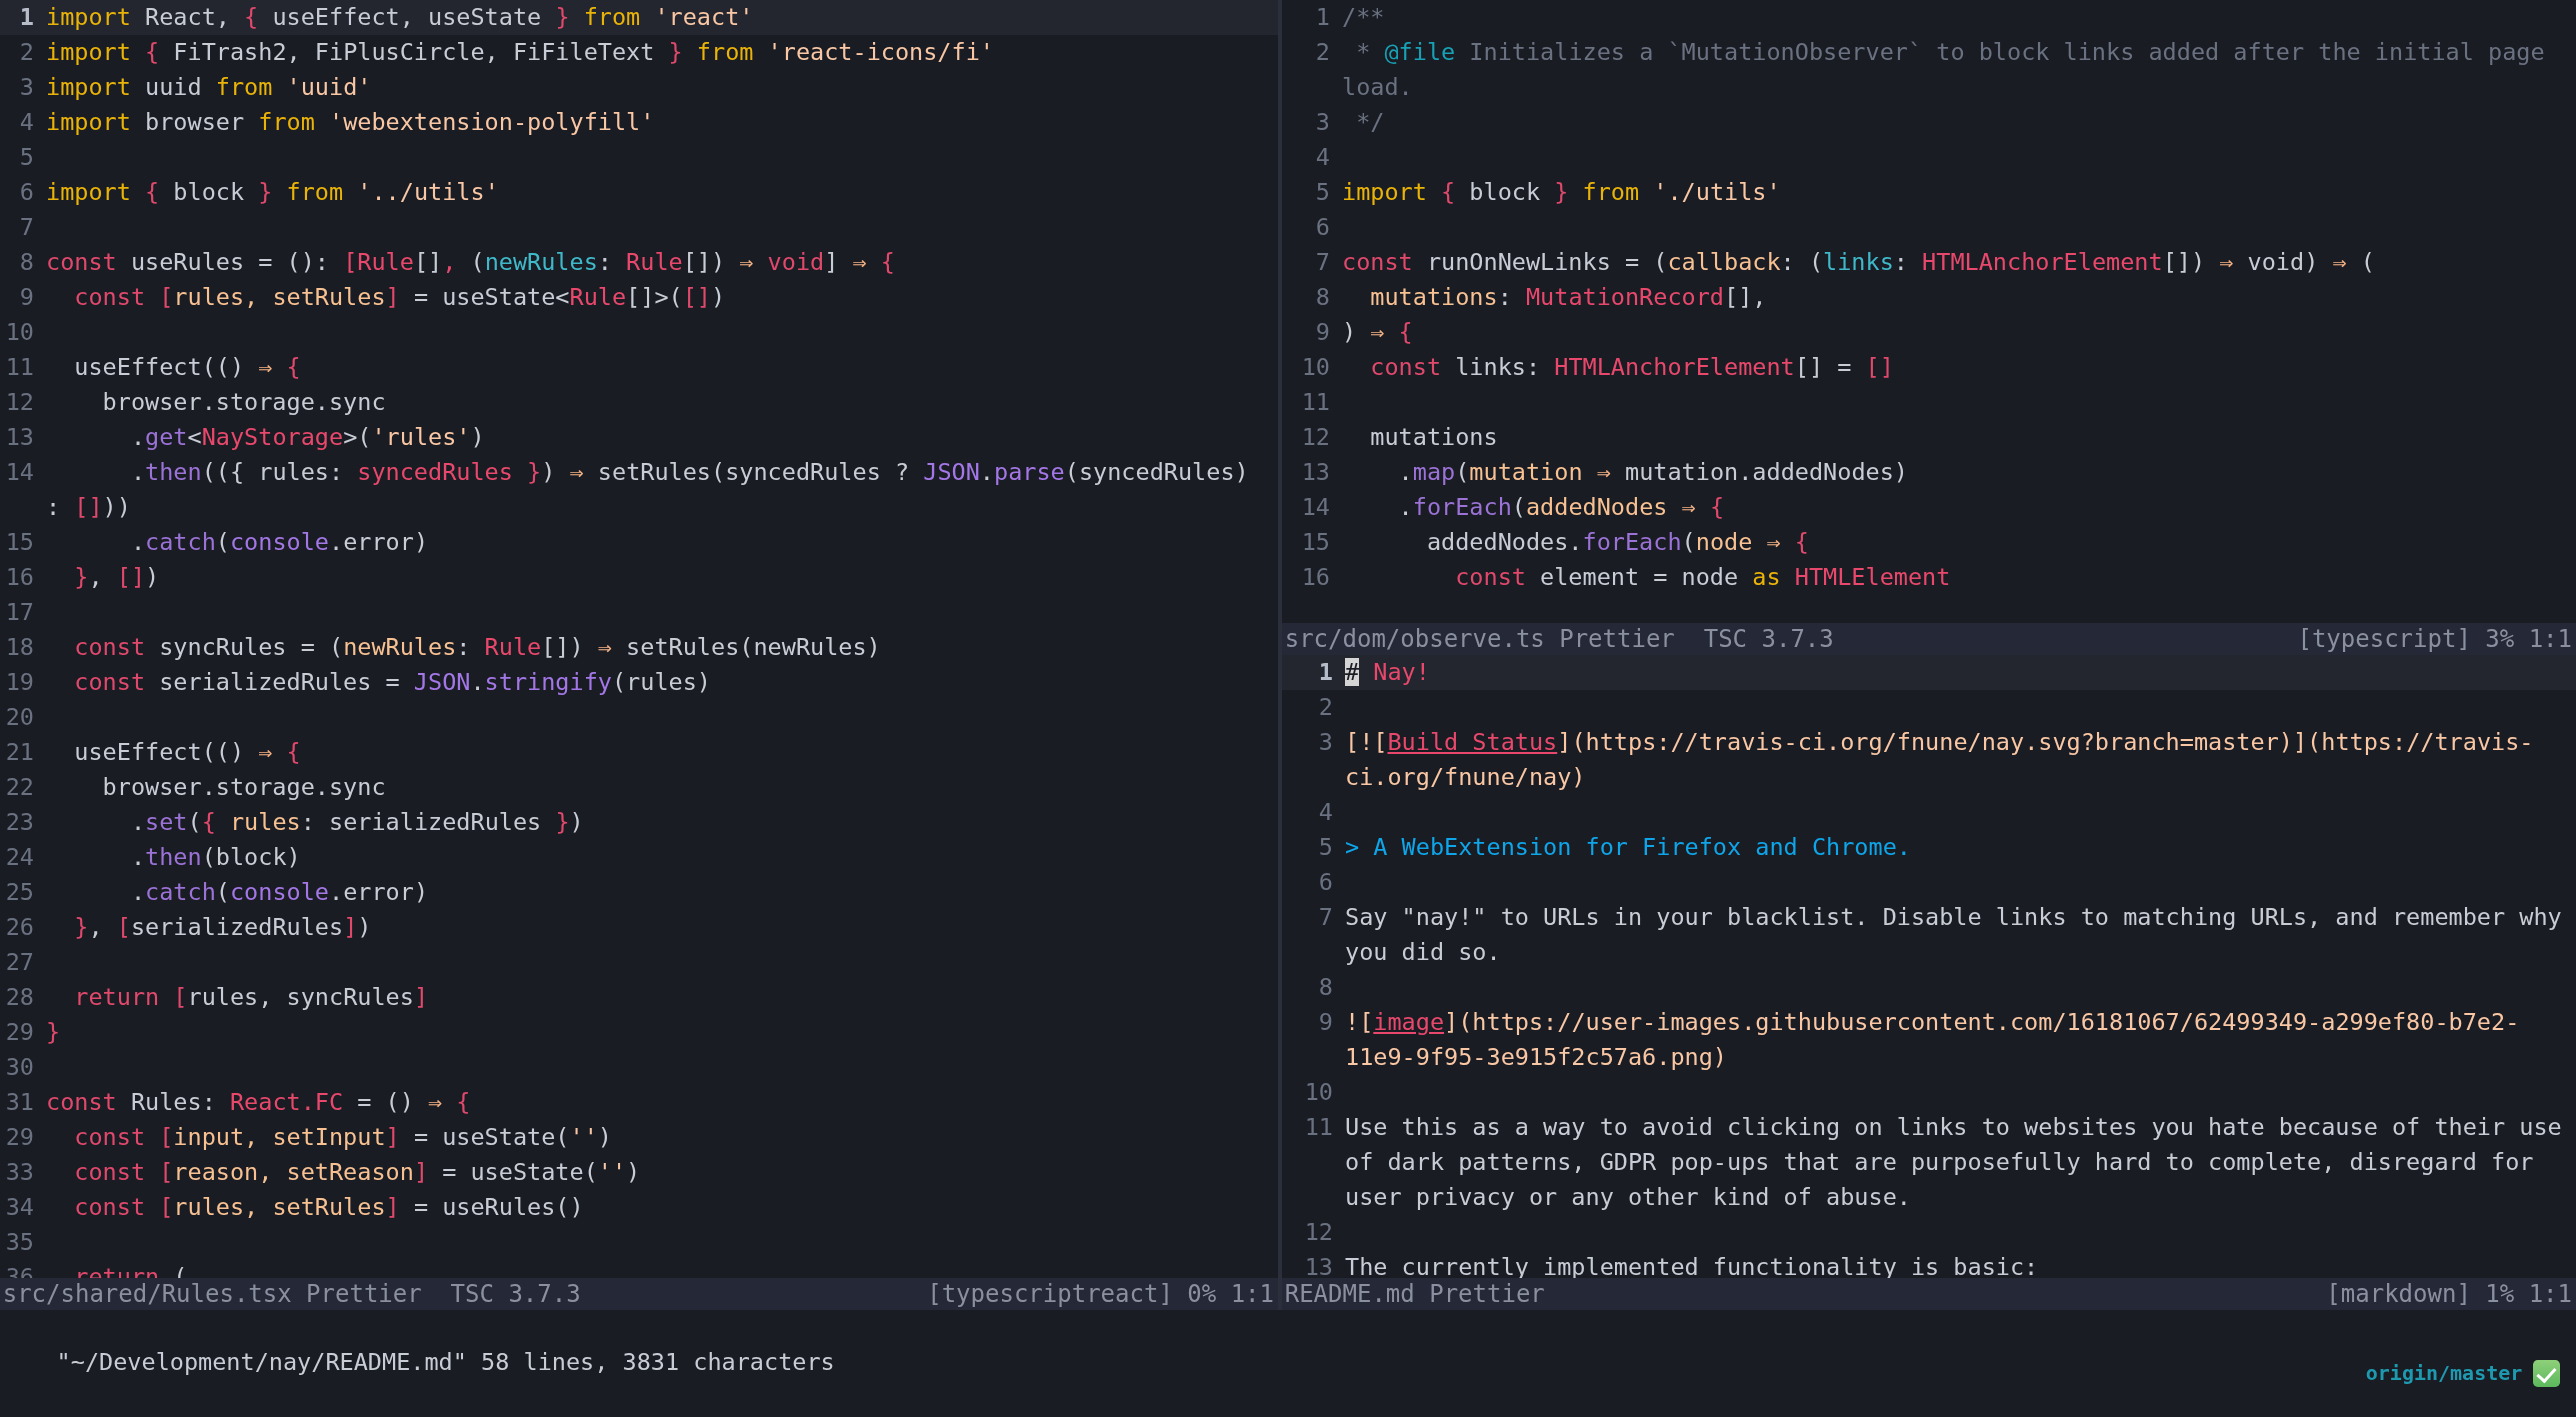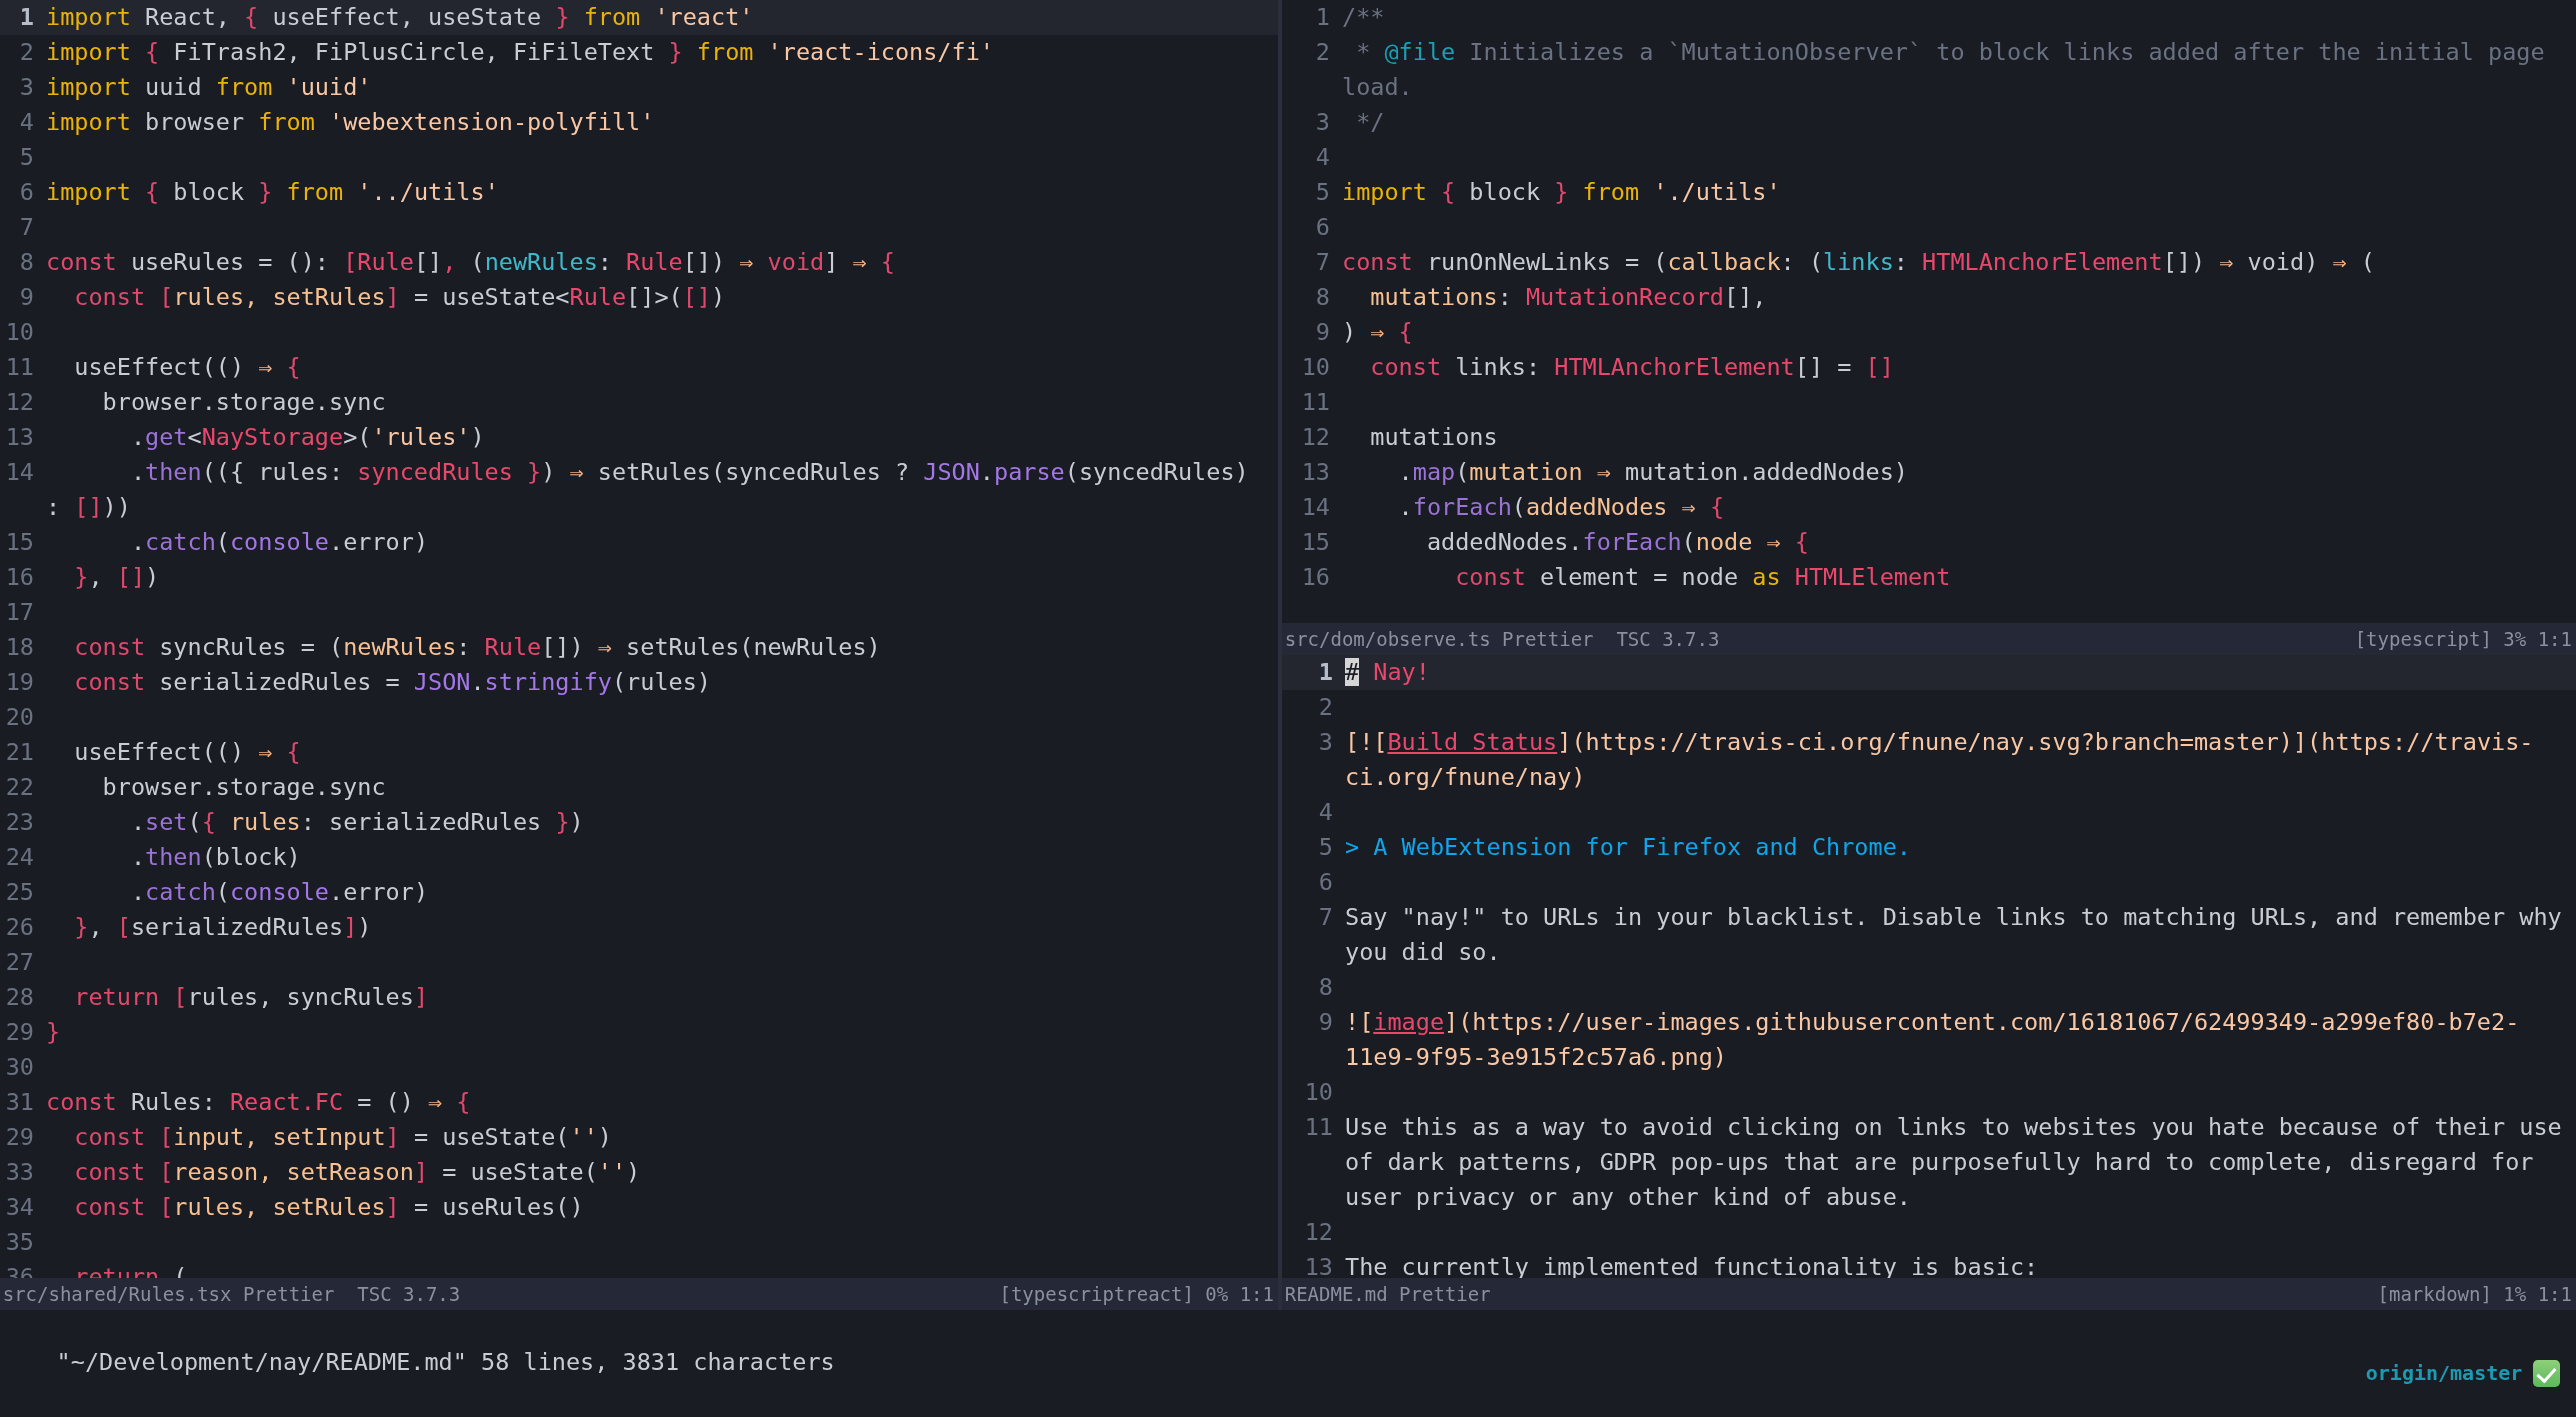--- a/index.html
+++ b/index.html
@@ -77,21 +77,21 @@
   
   .statusline {
     position: absolute;
     display: flex;
     align-items: center;
     justify-content: space-between;
     background: #252836;
     color: #8b90a0;
     height: 32px;
     line-height: 32px;
-    font-size: 19px;
+    font-size: 24px;
     white-space: pre;
     overflow: hidden;
   }
   .statusline .sl-left { padding-left: 2.7px; }
   .statusline .sl-right { padding-right: 4px; }
 
   .cmdline {
     position: absolute;
     left: 0;
     white-space: pre;

